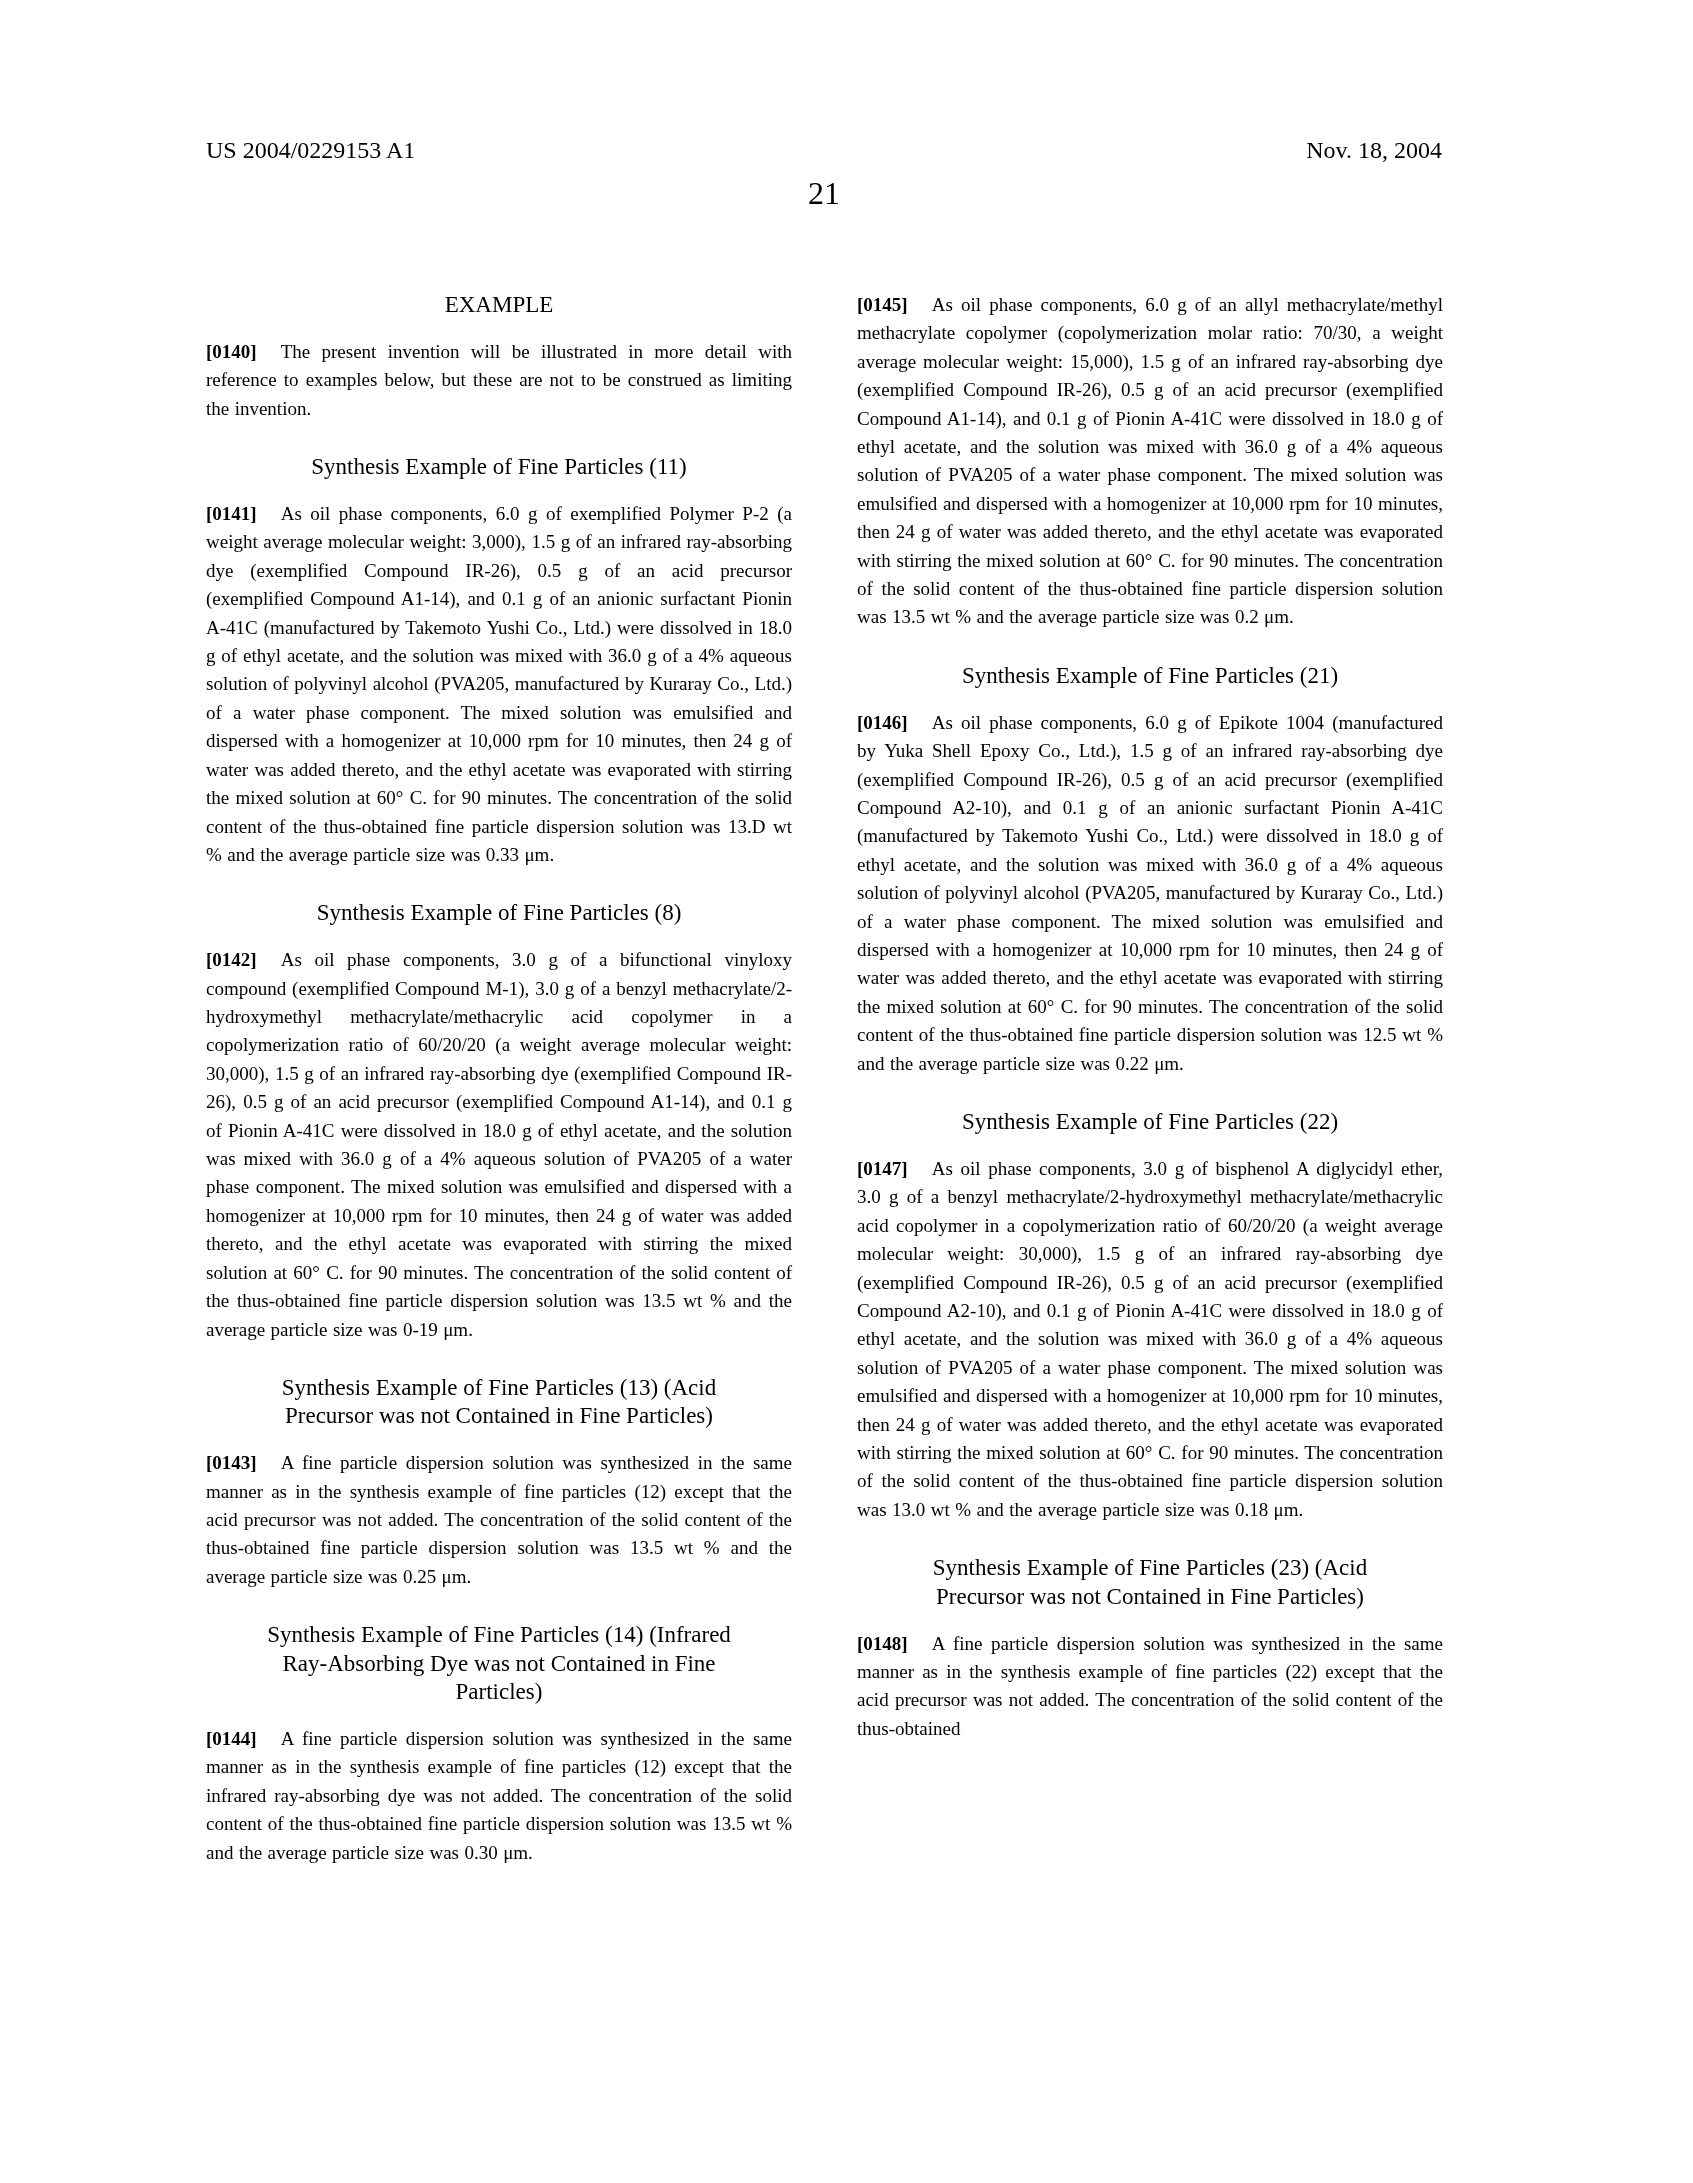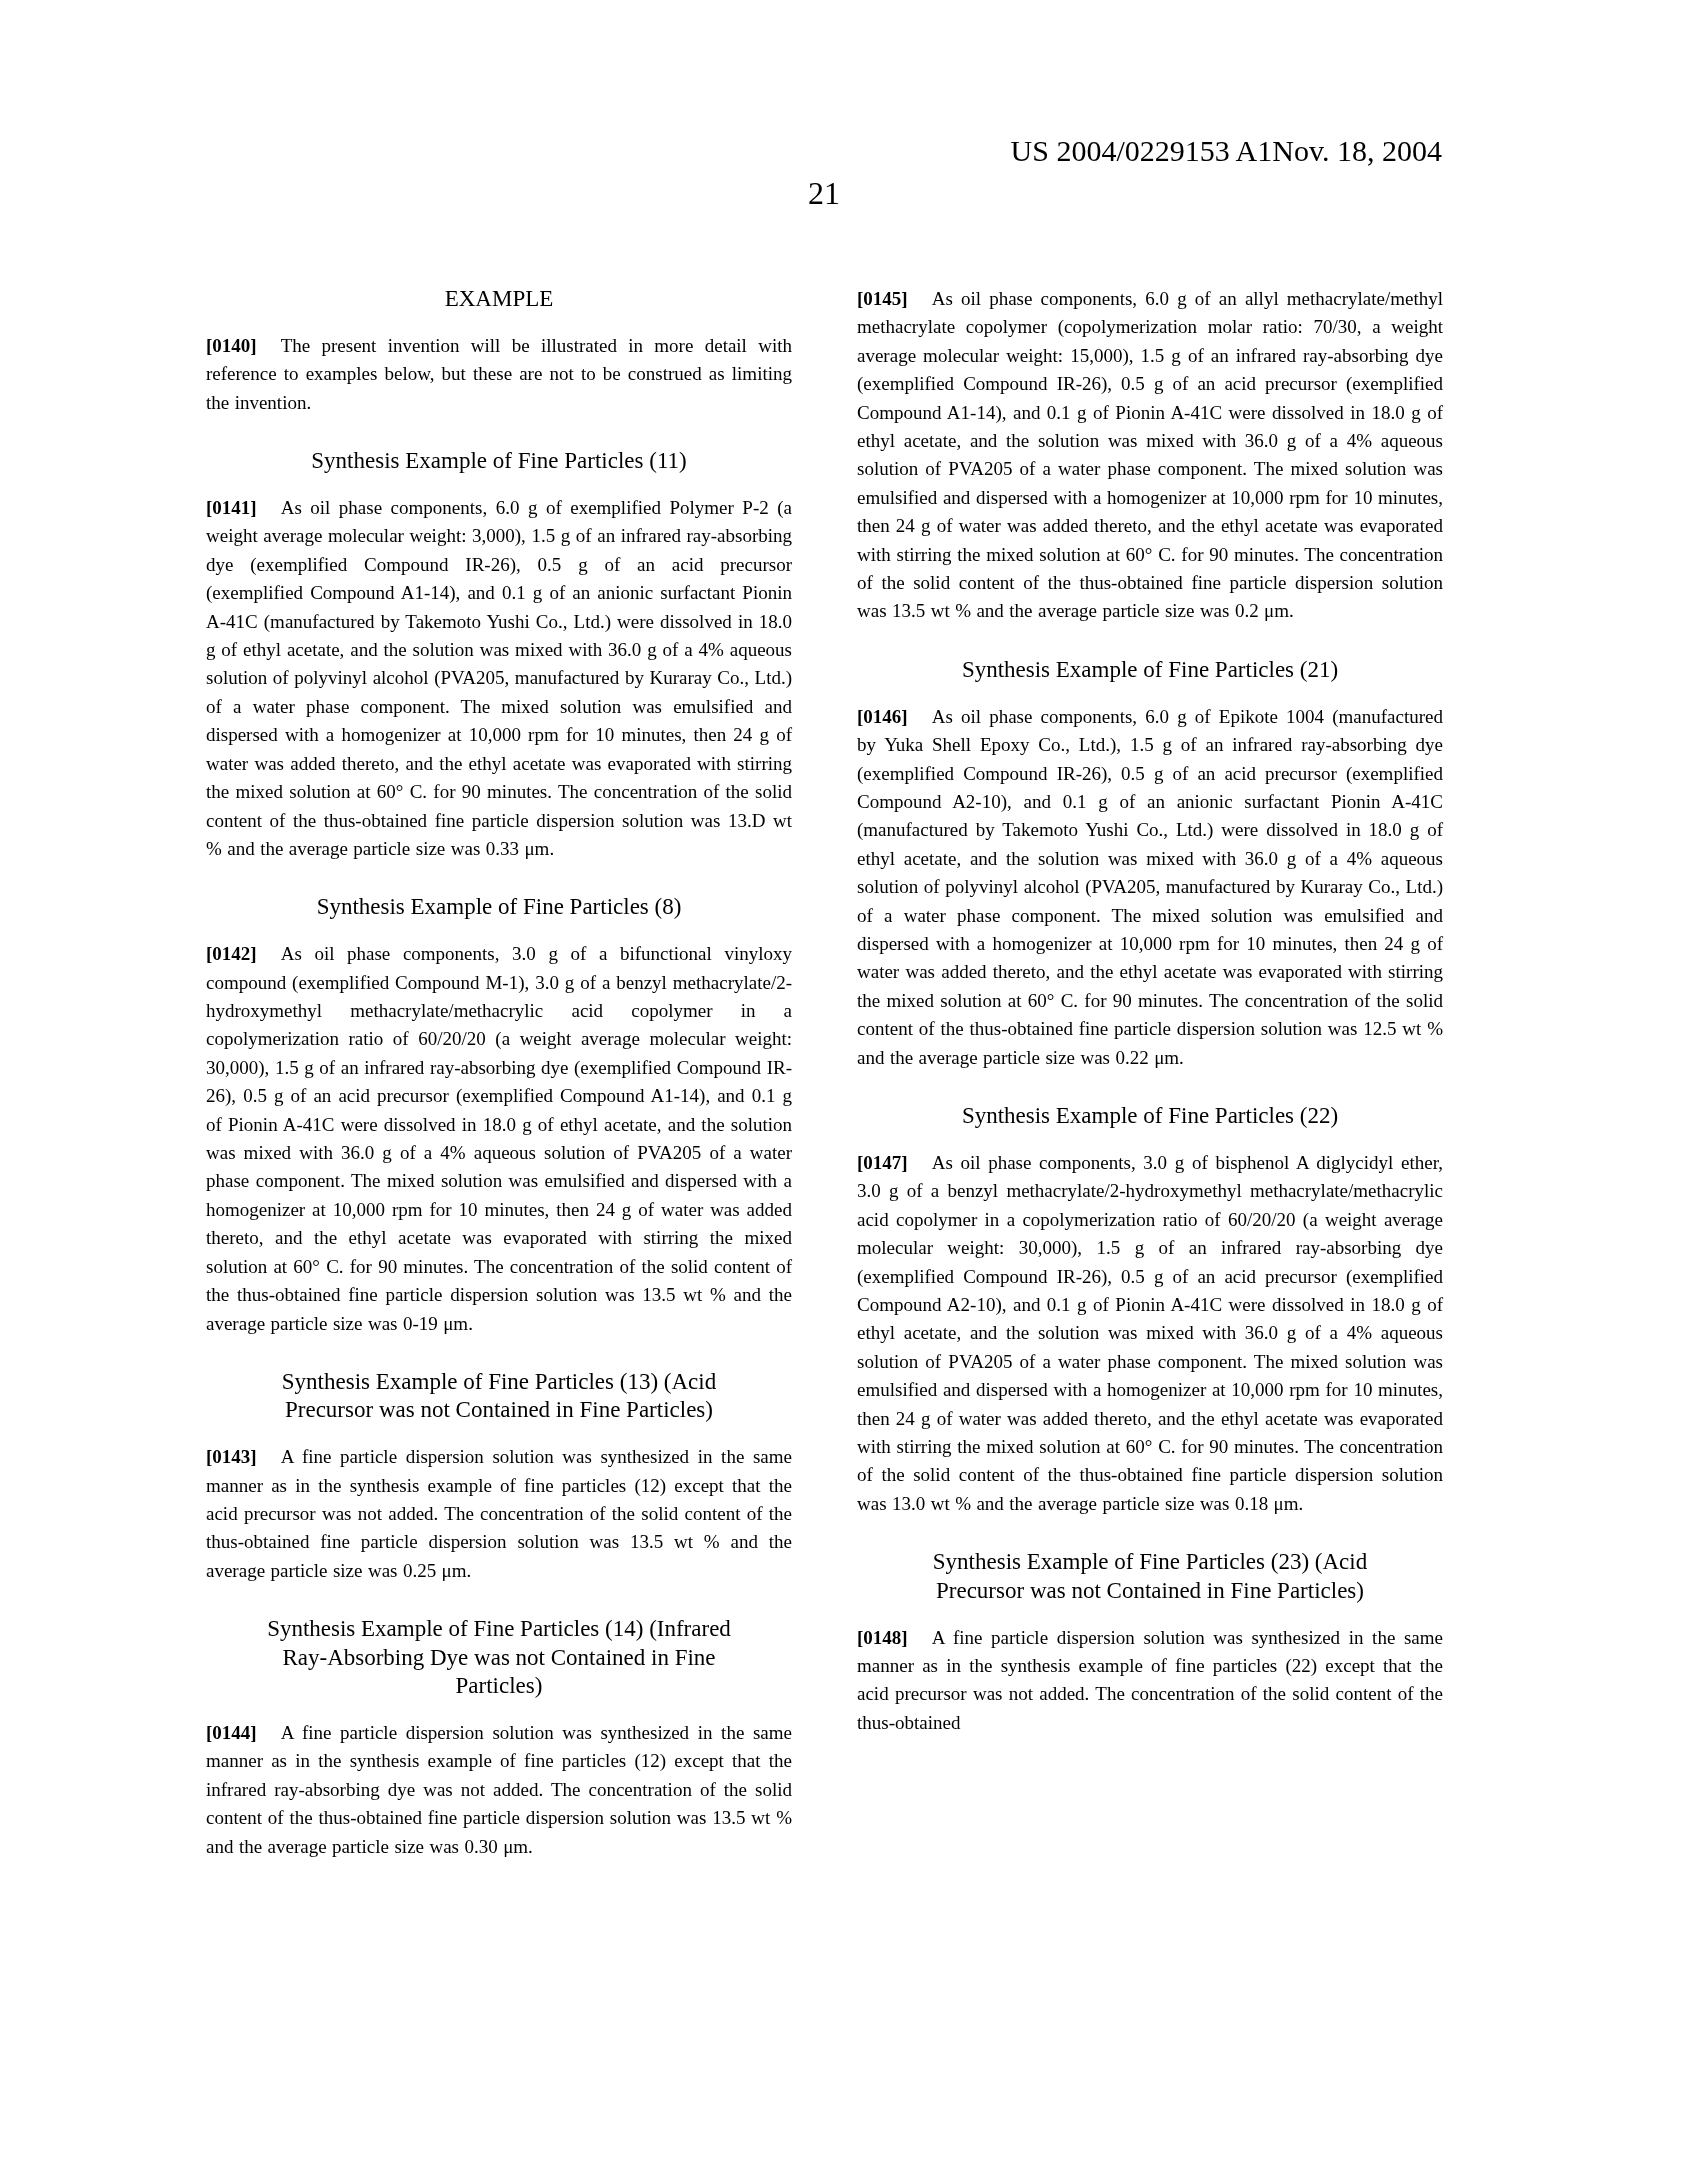--- a/index.html
+++ b/index.html
@@ -14,37 +14,37 @@
     background: #ffffff;
     color: #000000;
     font-family: "Liberation Serif", "DejaVu Serif", serif;
   }
   .pagehead {
     position: absolute;
     top: 134px;
     left: 206px;
     width: 1236px;
     display: flex;
-    justify-content: flex-end;
-    font-size: 30px;
+    justify-content: space-between;
+    font-size: 24px;
     line-height: 33px;
     white-space: nowrap;
   }
   .pageno {
     position: absolute;
     top: 177px;
     left: 206px;
     width: 1236px;
     text-align: center;
     font-size: 32px;
     line-height: 32px;
   }
   .cols {
     position: absolute;
-    top: 285px;
+    top: 291px;
     left: 206px;
     display: flex;
     gap: 65px;
   }
   .col {
     width: 586px;
   }
   .col > :first-child {
     margin-top: 0;
   }

